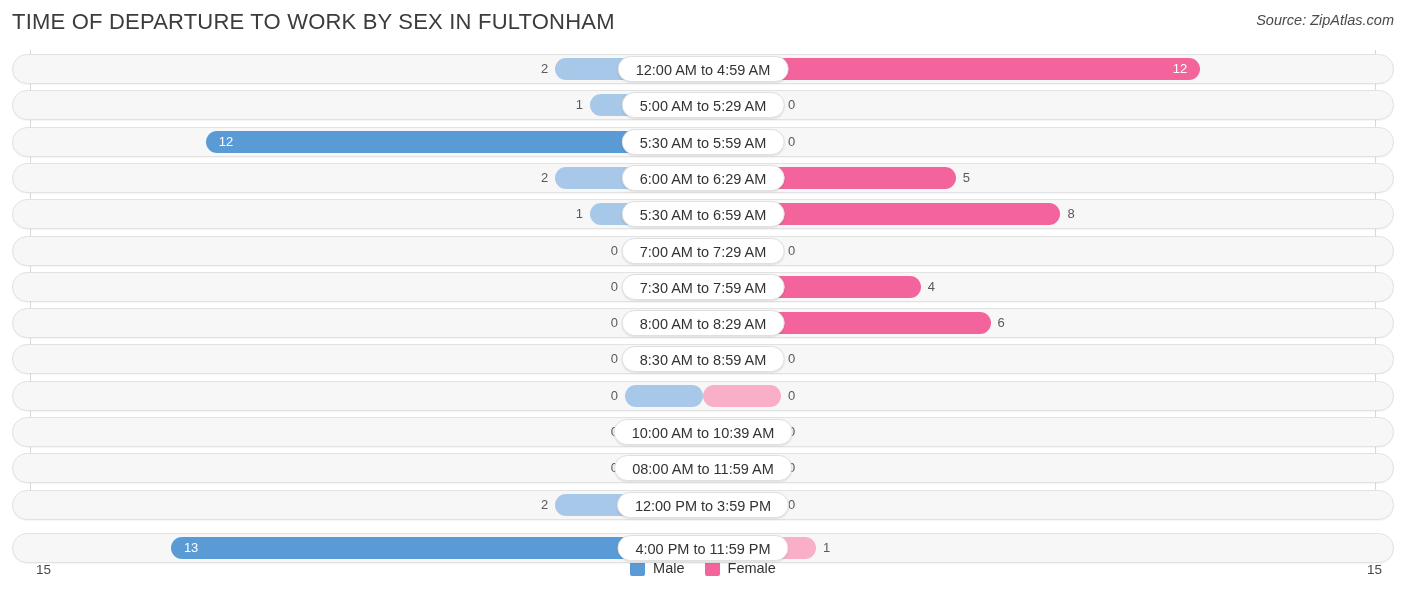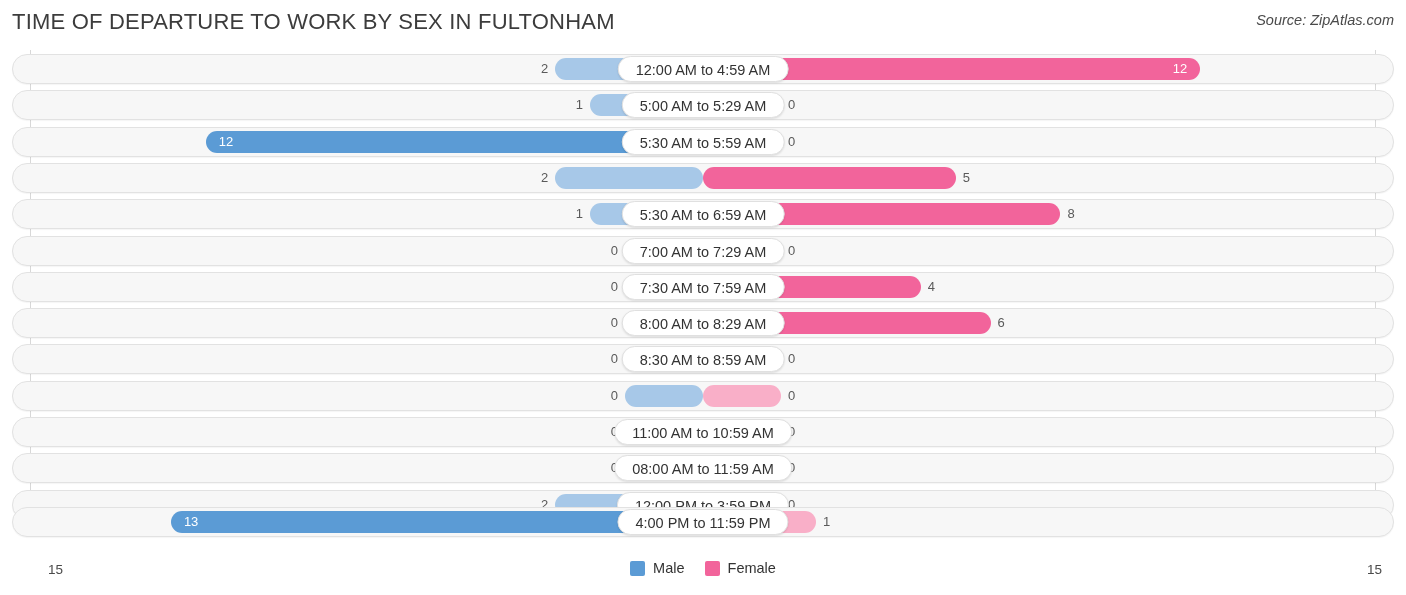--- a/index.html
+++ b/index.html
@@ -106,21 +106,20 @@
     box-shadow: 0 1px 2px rgba(0,0,0,0.10);
     z-index: 6;
   }
 
   
   #axis-left, #axis-right {
     position: absolute;
     top: 562px;
     font-size: 13.5px;
     color: #4a4a4a;
-    margin-left: 12px;
   }
   #axis-left  { left: 36px; }
   #axis-right { right: 24px; }
 
   #legend {
     position: absolute;
     top: 560px;
     left: 0; right: 0;
     display: flex;
     justify-content: center;
@@ -183,20 +182,21 @@
           <div class="cat-pill">5:30 AM to 5:59 AM</div>
         </div>
         <div class="row" style="top: 112.9px;">
           <div class="track" style="background: rgb(247, 247, 247); border-color: rgb(226, 226, 226);"></div>
           <div class="bar male" style="width: 147.867px; background: rgb(167, 200, 232);">
             <span class="bar-val outside-left">2</span>
           </div>
           <div class="bar female" style="width: 252.667px; background: rgb(242, 100, 155);">
             <span class="bar-val outside-right">5</span>
           </div>
+          <div class="cat-pill">6:00 AM to 6:29 AM</div>
         </div>
         <div class="row" style="top: 149.2px;">
           <div class="track" style="background: rgb(247, 247, 247); border-color: rgb(226, 226, 226);"></div>
           <div class="bar male" style="width: 112.933px; background: rgb(167, 200, 232);">
             <span class="bar-val outside-left">1</span>
           </div>
           <div class="bar female" style="width: 357.467px; background: rgb(242, 100, 155);">
             <span class="bar-val outside-right">8</span>
           </div>
           <div class="cat-pill">5:30 AM to 6:59 AM</div>
@@ -251,21 +251,21 @@
           </div>
         </div>
         <div class="row" style="top: 367px;">
           <div class="track" style="background: rgb(247, 247, 247); border-color: rgb(226, 226, 226);"></div>
           <div class="bar male" style="width: 78px; background: rgb(167, 200, 232);">
             <span class="bar-val outside-left">0</span>
           </div>
           <div class="bar female" style="width: 78px; background: rgb(249, 175, 200);">
             <span class="bar-val outside-right">0</span>
           </div>
-          <div class="cat-pill">11:00 AM to 10:59 AM</div>
+          <div class="cat-pill">10:00 AM to 10:39 AM</div>
         </div>
         <div class="row" style="top: 403.3px;">
           <div class="track" style="background: rgb(247, 247, 247); border-color: rgb(226, 226, 226);"></div>
           <div class="bar male" style="width: 78px; background: rgb(167, 200, 232);">
             <span class="bar-val outside-left">0</span>
           </div>
           <div class="bar female" style="width: 78px; background: rgb(249, 175, 200);">
             <span class="bar-val outside-right">0</span>
           </div>
           <div class="cat-pill">08:00 AM to 11:59 AM</div>
@@ -273,21 +273,21 @@
         <div class="row" style="top: 439.6px;">
           <div class="track" style="background: rgb(247, 247, 247); border-color: rgb(226, 226, 226);"></div>
           <div class="bar male" style="width: 147.867px; background: rgb(167, 200, 232);">
             <span class="bar-val outside-left">2</span>
           </div>
           <div class="bar female" style="width: 78px; background: rgb(249, 175, 200);">
             <span class="bar-val outside-right">0</span>
           </div>
           <div class="cat-pill">12:00 PM to 3:59 PM</div>
         </div>
-        <div class="row" style="top: 457px;">
+        <div class="row" style="top: 483px;">
           <div class="track" style="background: rgb(247, 247, 247); border-color: rgb(226, 226, 226);"></div>
           <div class="bar male" style="width: 532.133px; background: rgb(91, 155, 213);">
             <span class="bar-val inside-left">13</span>
           </div>
           <div class="bar female" style="width: 112.933px; background: rgb(249, 175, 200);">
             <span class="bar-val outside-right">1</span>
           </div>
           <div class="cat-pill">4:00 PM to 11:59 PM</div>
         </div>
       </div>

